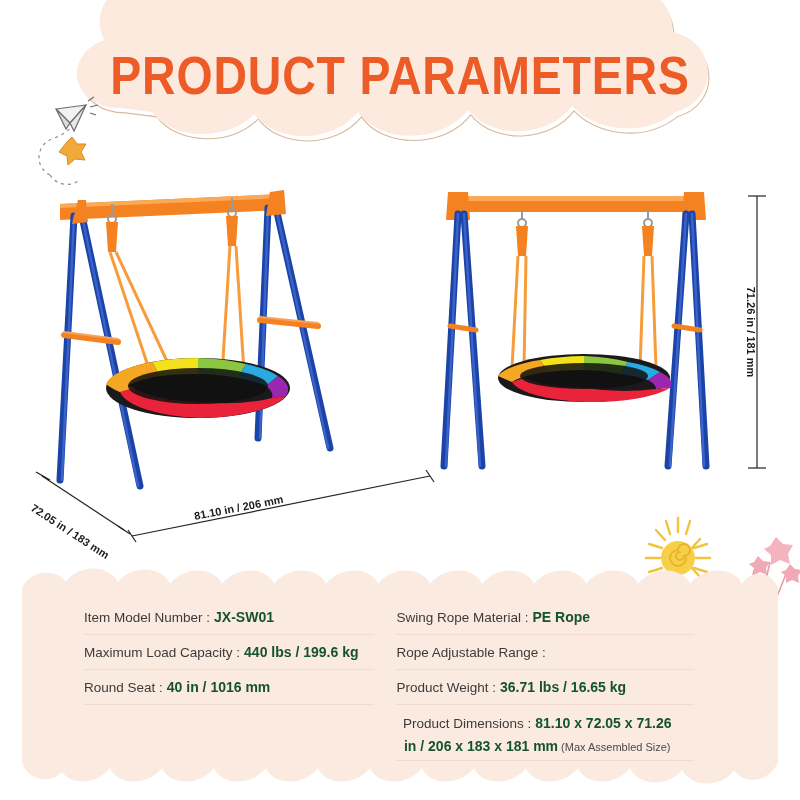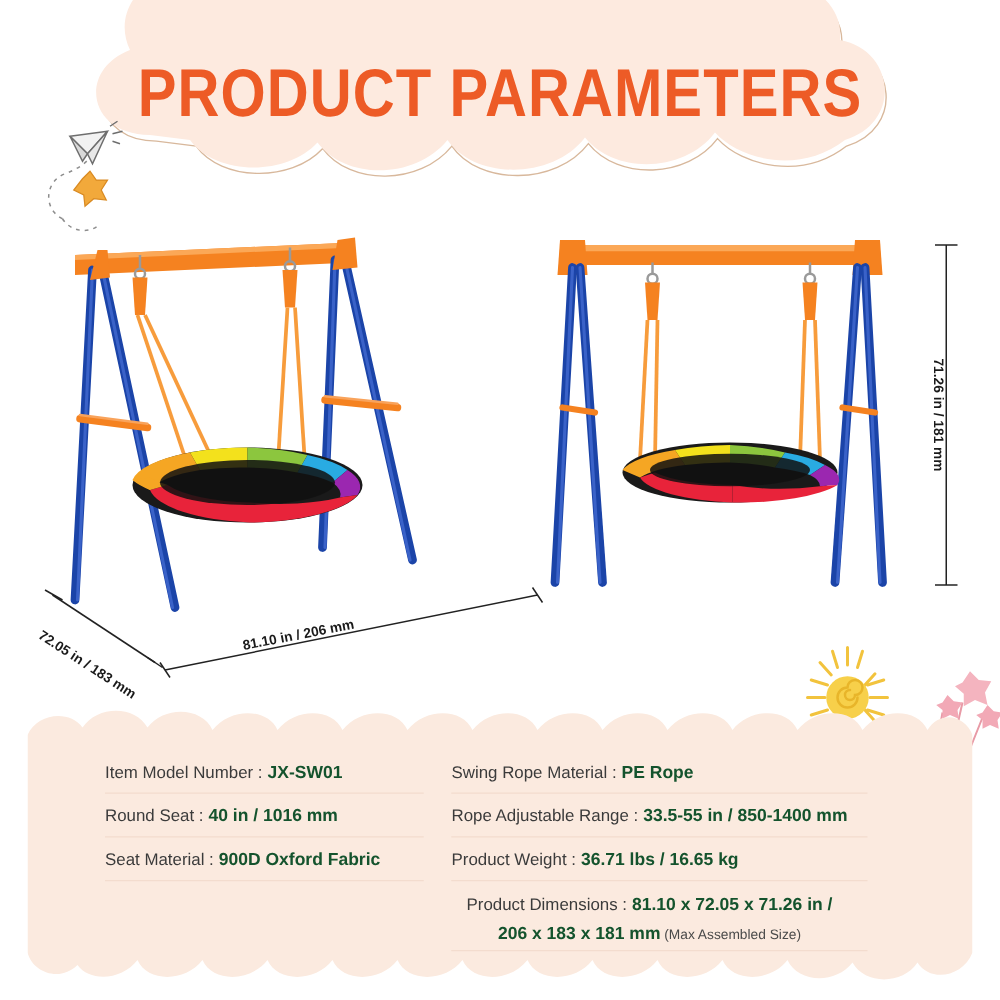--- a/index.html
+++ b/index.html
@@ -356,37 +356,36 @@
     </svg>
 
     <div class="spec-cols">
 
       <div class="spec-col left">
         <div class="spec-row">
           <span class="spec-label">Item Model Number :</span>
           <span class="spec-value">JX-SW01</span>
         </div>
         <div class="spec-row">
+          <span class="spec-label">Maximum Load Capacity :</span>
+          <span class="spec-value">440 lbs / 199.6 kg</span>
+        </div>
+        <div class="spec-row">
           <span class="spec-label">Round Seat :</span>
           <span class="spec-value">40 in / 1016 mm</span>
         </div>
-        <div class="spec-row">
-          <span class="spec-label">Seat Material :</span>
-          <span class="spec-value">900D Oxford Fabric</span>
-        </div>
       </div>
 
       <div class="spec-col right">
         <div class="spec-row">
           <span class="spec-label">Swing Rope Material :</span>
           <span class="spec-value">PE Rope</span>
         </div>
         <div class="spec-row">
           <span class="spec-label">Rope Adjustable Range :</span>
-          <span class="spec-value">33.5-55 in / 850-1400 mm</span>
         </div>
         <div class="spec-row">
           <span class="spec-label">Product Weight :</span>
           <span class="spec-value">36.71 lbs / 16.65 kg</span>
         </div>
         <div class="spec-row tall">
           <span class="spec-label">Product Dimensions :</span><span class="spec-value">81.10 x 72.05 x 71.26 in / 206 x 183 x 181 mm</span><span class="spec-note">(Max Assembled Size)</span>
         </div>
       </div>
     </div>

